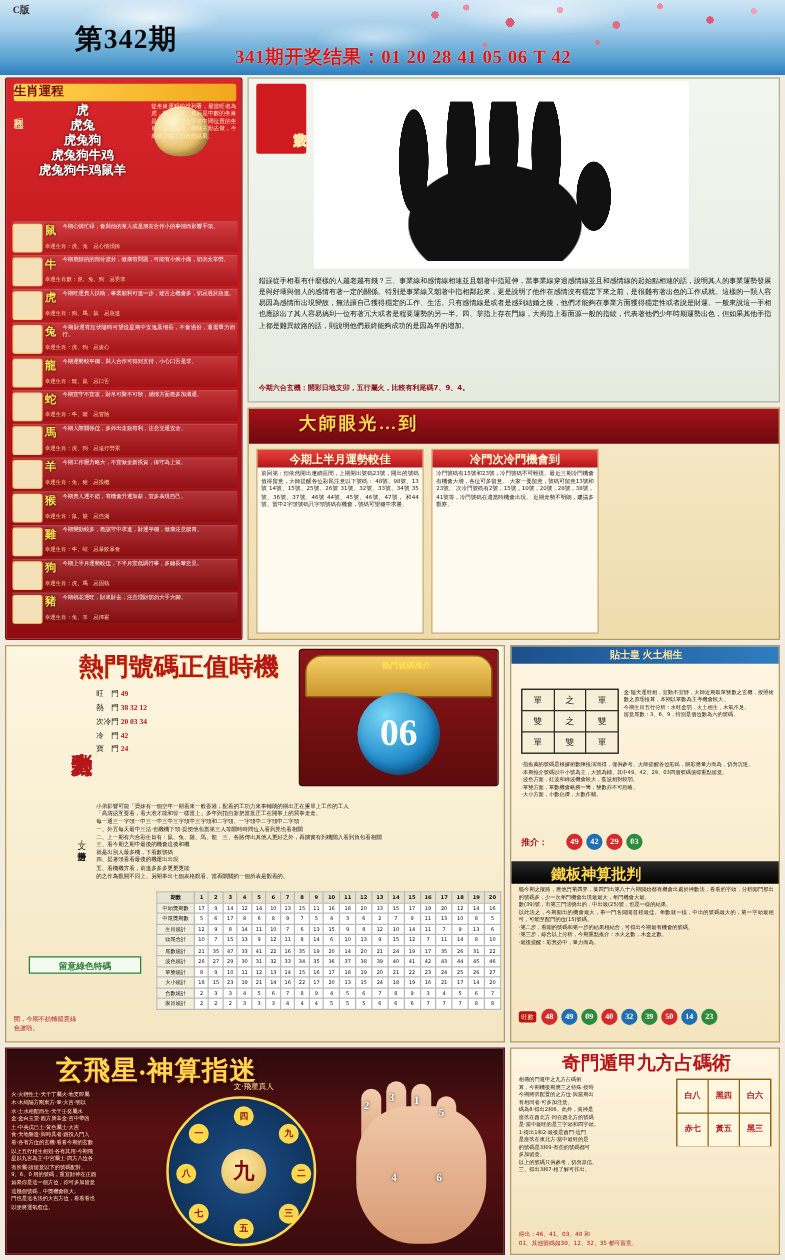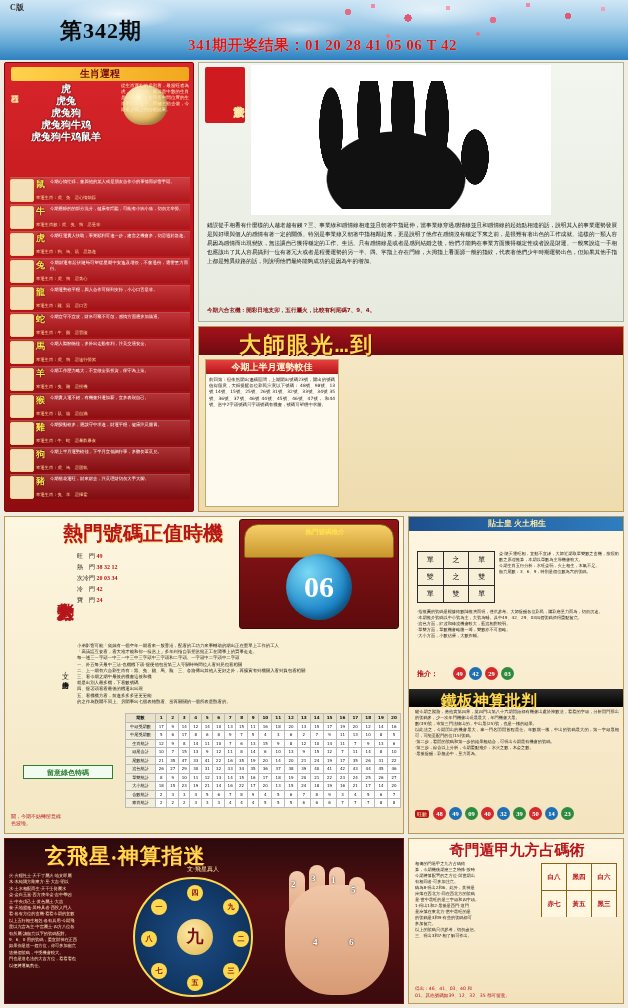--- a/index.html
+++ b/index.html
@@ -75,21 +75,21 @@
   
   .zodiac-panel {
     left:4px; top:62px; width:190px; height:450px;
     background: linear-gradient(180deg,#d8262b,#b71318 55%,#8e0d11);
     border:1px solid #7d0b0f; border-radius:2px;
   }
   .zp-head {
     position:absolute; left:6px; top:4px; width:178px; height:14px;
     background: linear-gradient(90deg,#ffd34d,#f2a71b);
     border-radius:2px;
-    font-size:10px; font-weight:bold; color:#7a0c10; text-align:center; line-height:14px;
+    font-size:10px; font-weight:bold; color:#7a0c10; line-height:14px;
     font-family:"Liberation Serif", serif;
   }
   .zp-lucky {
     position:absolute; left:6px; top:20px; width:110px; height:90px;
     color:#fff; text-align:center; font-family:"Liberation Serif", serif; font-weight:bold;
   }
   .zp-lucky div { line-height:12px; font-size:10px; text-shadow:0 0 2px #000; }
   .zp-note {
     position:absolute; right:4px; top:20px; width:68px; height:80px;
     color:#ffe9c0; font-size:4.5px; line-height:6px; text-align:justify;
@@ -177,22 +177,22 @@
     left:198px; top:326px; width:426px; height:186px;
     background: linear-gradient(180deg,#f6e9c8,#eedcae);
     border:1px solid #b79a55;
   }
   .master-title {
     position:absolute; left:0; top:0; width:426px; height:28px;
     background: linear-gradient(180deg,#a4121a,#6e0a10);
   }
   .master-title span {
     position:absolute; left:40px; top:3px;
-    font-size:22px; font-weight:bold; color:#ffd84d;
-    font-family:Liberation Mono, monospace;
+    font-size:14px; font-weight:bold; color:#ffd84d;
+    font-family:Liberation Serif, serif;
     text-shadow:1px 1px 0 #5a0a0d;
     letter-spacing:2px;
   }
   .mcol { position:absolute; top:32px; width:134px; height:148px; background:#fffaf0; border:1px solid #c6a96a; }
   .mcol .mhead {
     height:14px; background: linear-gradient(180deg,#e8413f,#b5161a);
     color:#fff8d0; font-size:9px; font-weight:bold; text-align:center; line-height:14px;
     font-family:"Liberation Serif", serif;
   }
   .mcol .mbody { padding:3px; font-size:4.4px; line-height:6.2px; color:#222; text-align:justify; }
@@ -315,21 +315,21 @@
   }
   .nb-red { background:#d32b2b; }
   .nb-blue { background:#1f6fb2; }
   .nb-green { background:#2e8b3d; }
 
   .iron-head {
     position:absolute; left:0; top:172px; width:216px; height:18px;
     background: linear-gradient(180deg,#2a2a2a,#000);
   }
   .iron-head span {
-    position:absolute; left:32px; top:2px; font-size:16px; font-weight:bold; color:#ffd84d;
+    position:absolute; left:32px; top:2px; font-size:12px; font-weight:bold; color:#ffd84d;
     font-family:"Liberation Serif", serif;
   }
   .iron-body {
     position:absolute; left:6px; top:192px; width:204px; height:86px;
     font-size:4.2px; line-height:6px; color:#222; text-align:justify;
   }
   .iron-balls {
     position:absolute; left:6px; bottom:6px; width:204px; height:20px;
   }
   .tagbox {
@@ -536,20 +536,27 @@
     </div>
     <div class="mcol" style="left:6px">
       <div class="mhead">今期上半月運勢較佳</div>
       <div class="mbody">前回第：但依然開出連續區間，上期開出號碼23號，開出的號碼值得留意，大師提醒各位彩民注意以下號碼：
 48號、98號、13號
 14號、15號、25號、26號
 31號、32號、33號、34號
 35號、36號、37號、46號
 44號、45號、46號、47號，
 和44號、當中2字頭號碼只字頭號碼有機會，號碼可望穩中求勝。</div>
+    </div>
+    <div class="mcol" style="left:146px">
+      <div class="mhead">冷門次冷門機會到</div>
+      <div class="mbody">冷門號碼有15號和23號，冷門號碼不可輕視。最近三期冷門機會有機會大增，各位可多留意。
+大家一要留意，號碼可留意13號和23號。
+次冷門號碼有2號，15號，10號，20號，28號，38號，41號等，冷門號碼在適當時機會出現。
+近期走勢不明朗，建議多觀察。</div>
     </div>
   </div>
 
   <div class="box trend-panel">
     <div class="trend-title">熱門號碼正值時機</div>
     <div class="treasure">
       <div class="lid"></div>
       <div class="ball-cap">熱門號碼推介</div>
       <div class="ball06">06</div>
     </div>

